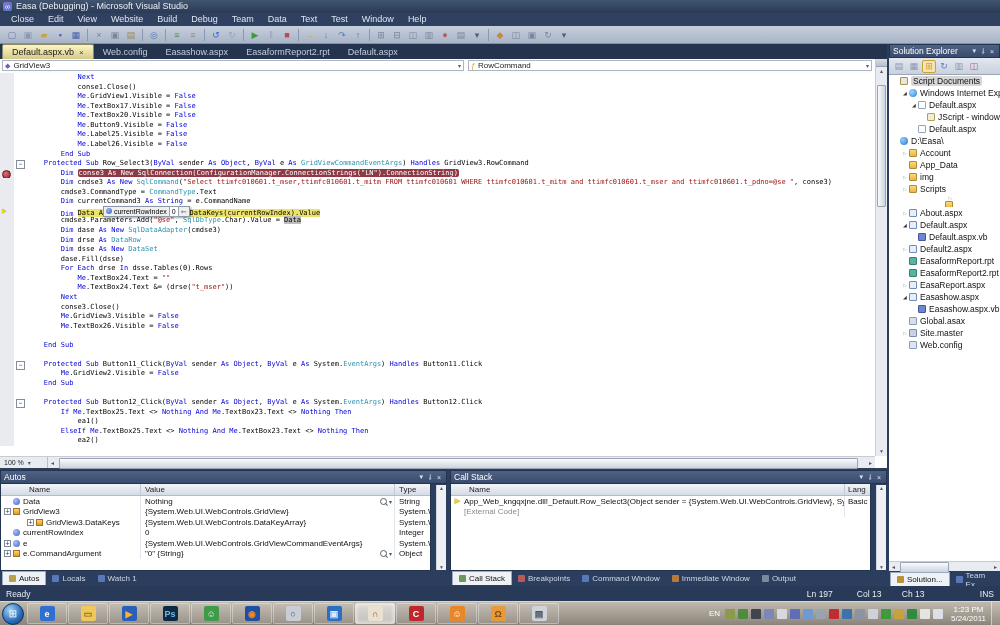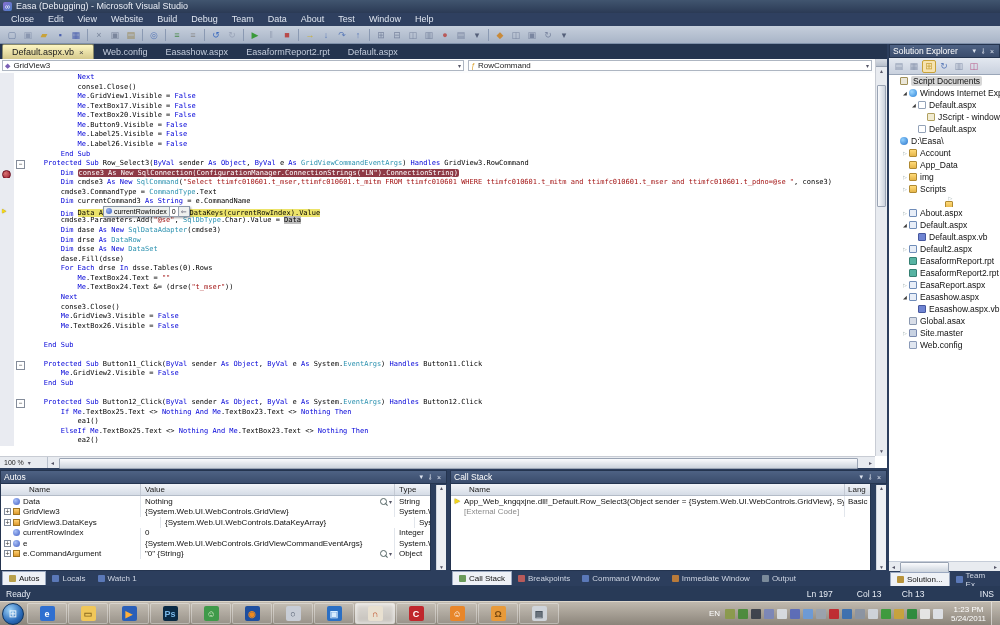--- a/index.html
+++ b/index.html
@@ -168,21 +168,21 @@
 
   <div id="menubar">
       <span class="mi">Close</span>
       <span class="mi">Edit</span>
       <span class="mi">View</span>
       <span class="mi">Website</span>
       <span class="mi">Build</span>
       <span class="mi">Debug</span>
       <span class="mi">Team</span>
       <span class="mi">Data</span>
-      <span class="mi">About</span>
+      <span class="mi">Text</span>
       <span class="mi">Test</span>
       <span class="mi">Window</span>
       <span class="mi">Help</span>
     </div>
   <div id="toolbar">
       <span class="tbtn">
         <span class="tg" style="color: rgb(107, 125, 160);">▢</span>
       </span>
       <span class="tbtn">
         <span class="tg" style="color: rgb(138, 151, 176);">▣</span>
@@ -743,21 +743,21 @@
               <span class="xb">+</span>
               <span class="aic aico"></span>
               <span>GridView3</span>
             </span>
             <span class="gc" style="width: 254px; padding-left: 4px;">
               <span>{System.Web.UI.WebControls.GridView}</span>
             </span>
             <span class="gc" style="width: 41px; padding-left: 4px;">System.W</span>
           </div>
           <div class="gr">
-            <span class="gc" style="width: 160px;">
+            <span class="gc" style="width: 140px; padding-left: 23px;">
               <span class="xb">+</span>
               <span class="aic aico"></span>
               <span>GridView3.DataKeys</span>
             </span>
             <span class="gc" style="width: 254px; padding-left: 4px;">
               <span>{System.Web.UI.WebControls.DataKeyArray}</span>
             </span>
             <span class="gc" style="width: 41px; padding-left: 4px;">System.W</span>
           </div>
           <div class="gr">

